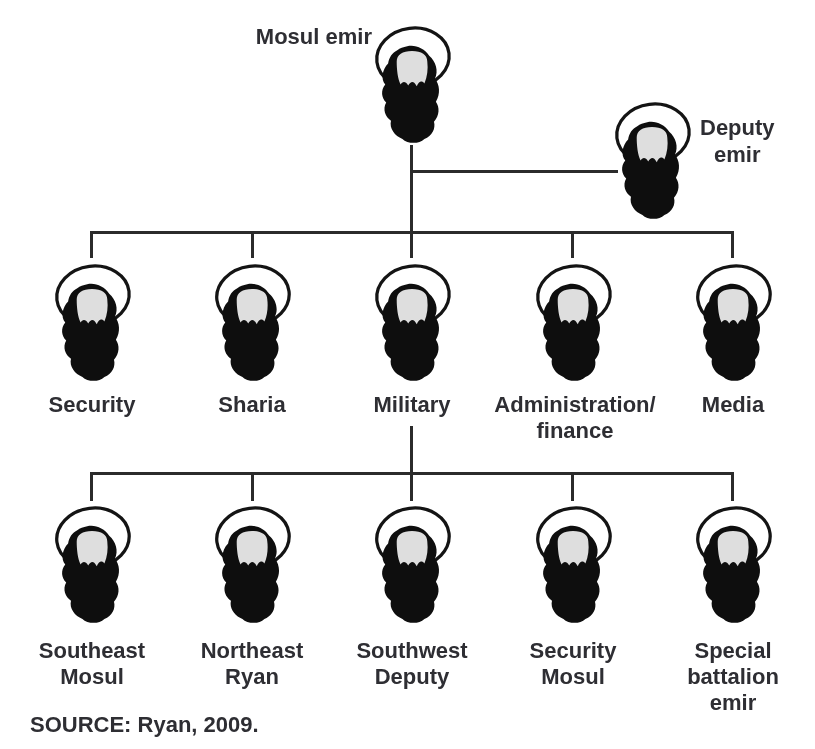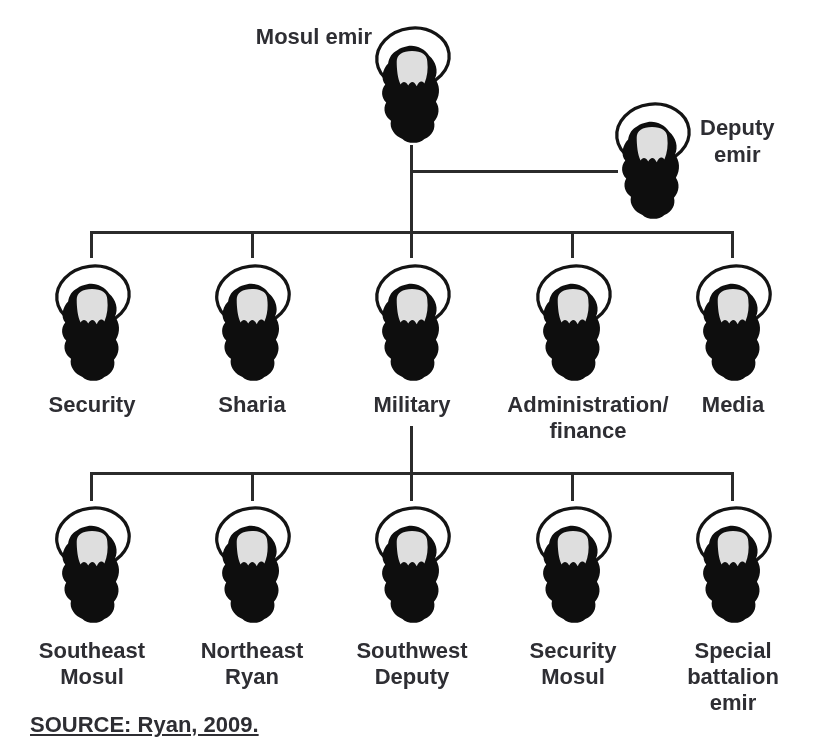--- a/index.html
+++ b/index.html
@@ -67,21 +67,20 @@
     background:var(--line);
   }
   .source-note{
     position:absolute;
     left:30px;
     top:712px;
     font-size:22px;
     font-weight:600;
     color:var(--text);
     white-space:nowrap;
-    text-decoration:underline;
   }
 </style>
 </head>
 <body>
 
 <div class="canvas">
 
   <svg width="0" height="0" style="position:absolute" aria-hidden="true">
     <defs>
       <symbol id="emir-head" viewBox="0 0 90 130">
@@ -136,21 +135,21 @@
   <svg class="head" style="left:530px;top:258px">
       <use href="#emir-head"></use>
     </svg>
   <svg class="head" style="left:690px;top:258px">
       <use href="#emir-head"></use>
     </svg>
 
   <div class="node-label" style="left:-3px;top:392px">Security</div>
   <div class="node-label" style="left:317px;top:392px">Military</div>
   <div class="node-label" style="left:157px;top:392px">Sharia</div>
-  <div class="node-label" style="left:493px;top:392px">Administration/
+  <div class="node-label" style="left:480px;top:392px">Administration/
 finance</div>
   <div class="node-label" style="left:638px;top:392px">Media</div>
 
   <svg class="head" style="left:49px;top:500px">
       <use href="#emir-head"></use>
     </svg>
   <svg class="head" style="left:209px;top:500px">
       <use href="#emir-head"></use>
     </svg>
   <svg class="head" style="left:369px;top:500px">

